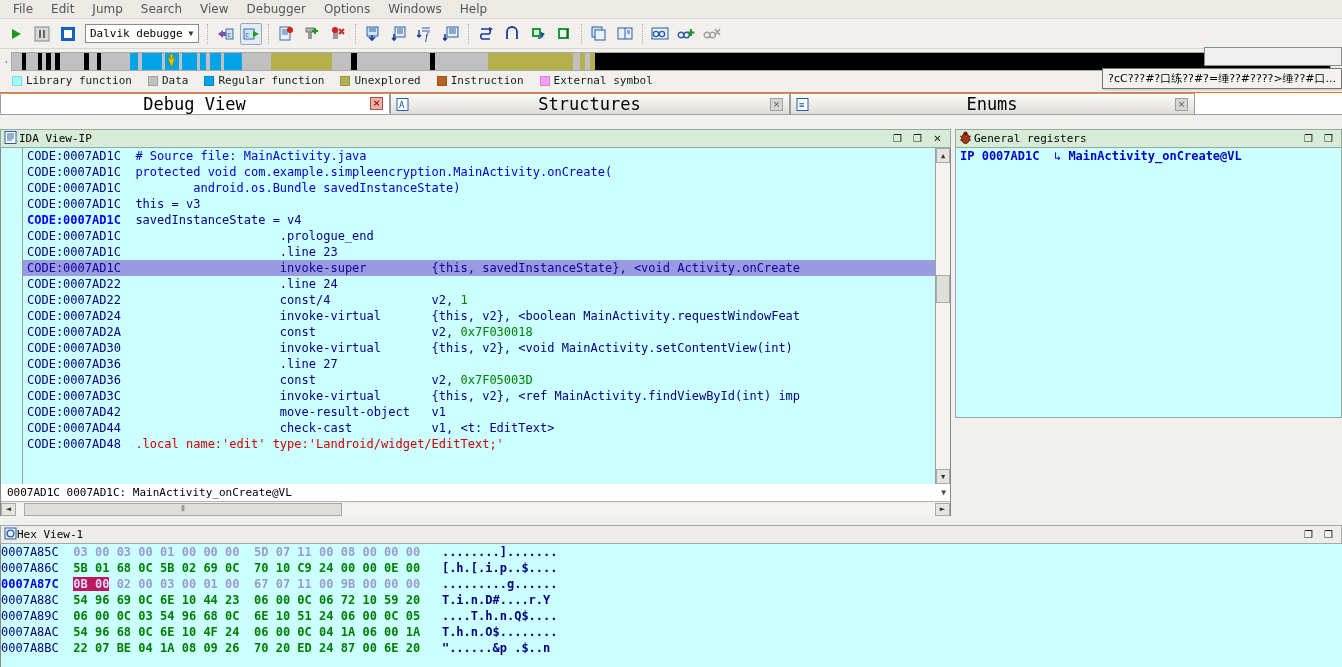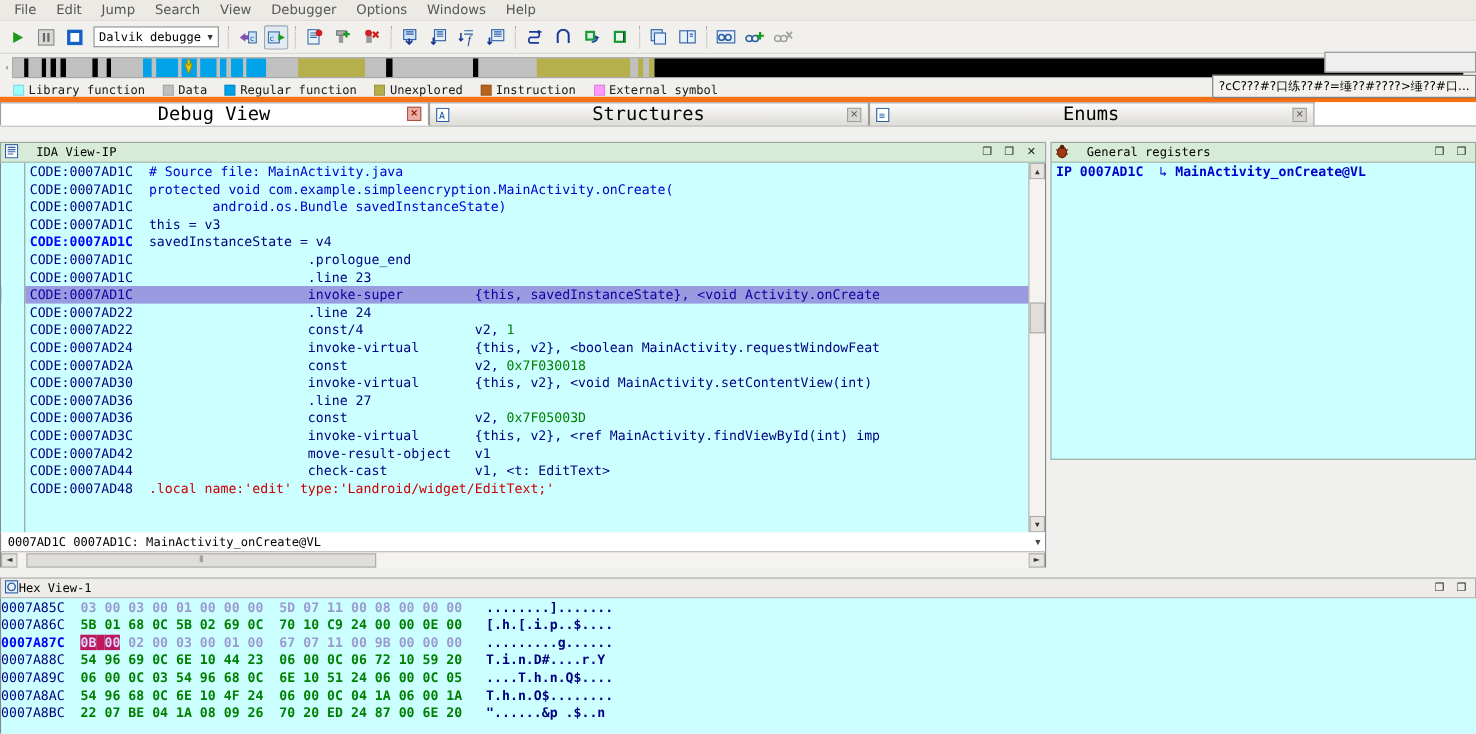--- a/index.html
+++ b/index.html
@@ -69,23 +69,23 @@
     width: 9px; height: 19px; display:flex;align-items:center;justify-content:center;
     font-size: 7px; color: #444;
   }
   .ip-marker {
     position: absolute; top: 1px; width: 7px; height: 15px;
     display: flex; align-items: flex-start; justify-content: center;
   }
 
   
   .legend {
-    height: 19px; background: #f1f0ec; display: flex; align-items: flex-end;
+    height: 19px; background: #f1f0ec; display: flex; align-items: flex-start;
     padding-left: 12px; gap: 4px;
-    border-bottom: 5px solid #f97316;
+    border-bottom: 1px solid #f97316;
   }
   .lg-item { display: flex; align-items: center; gap: 4px; margin-right: 12px; }
   .lg-sw { width: 10px; height: 10px; border: 1px solid rgba(0,0,0,.15); }
   .lg-tx { font-family: "DejaVu Sans Mono", monospace; font-size: 11px; color: #1a1a1a; }
 
   
   .tooltip {
     position: absolute; right: 0px; top: 68px;
     background: #f3f2ee; border: 1px solid #767676;
     padding: 2px 5px; font-size: 11px;
@@ -126,21 +126,21 @@
   .tab-icon { width: 13px; height: 13px; }
 
   
   .winbar {
     height: 19px; background: #d6ecd8;
     display: flex; align-items: center;
     border: 1px solid #9aa89b;
     padding-left: 3px;
     font-family: "DejaVu Sans Mono", monospace; font-size: 11px;
   }
-  .winbar .wb-title { flex: 1; padding-left: 16px; }
+  .winbar .wb-title { flex: 1; padding-left: 2px; }
   .wb-btns { display: flex; align-items: center; gap: 9px; padding-right: 7px; }
   .wb-btn { width: 11px; height: 11px; display:flex;align-items:center;justify-content:center;
             font-size: 10px; color: #222; font-family:"DejaVu Sans",sans-serif;}
 
   
   .panel { position: absolute; }
   .code-area {
     background: #ccffff; overflow: hidden; position: relative;
     font-family: "DejaVu Sans Mono", monospace;
     font-size: 12px;

